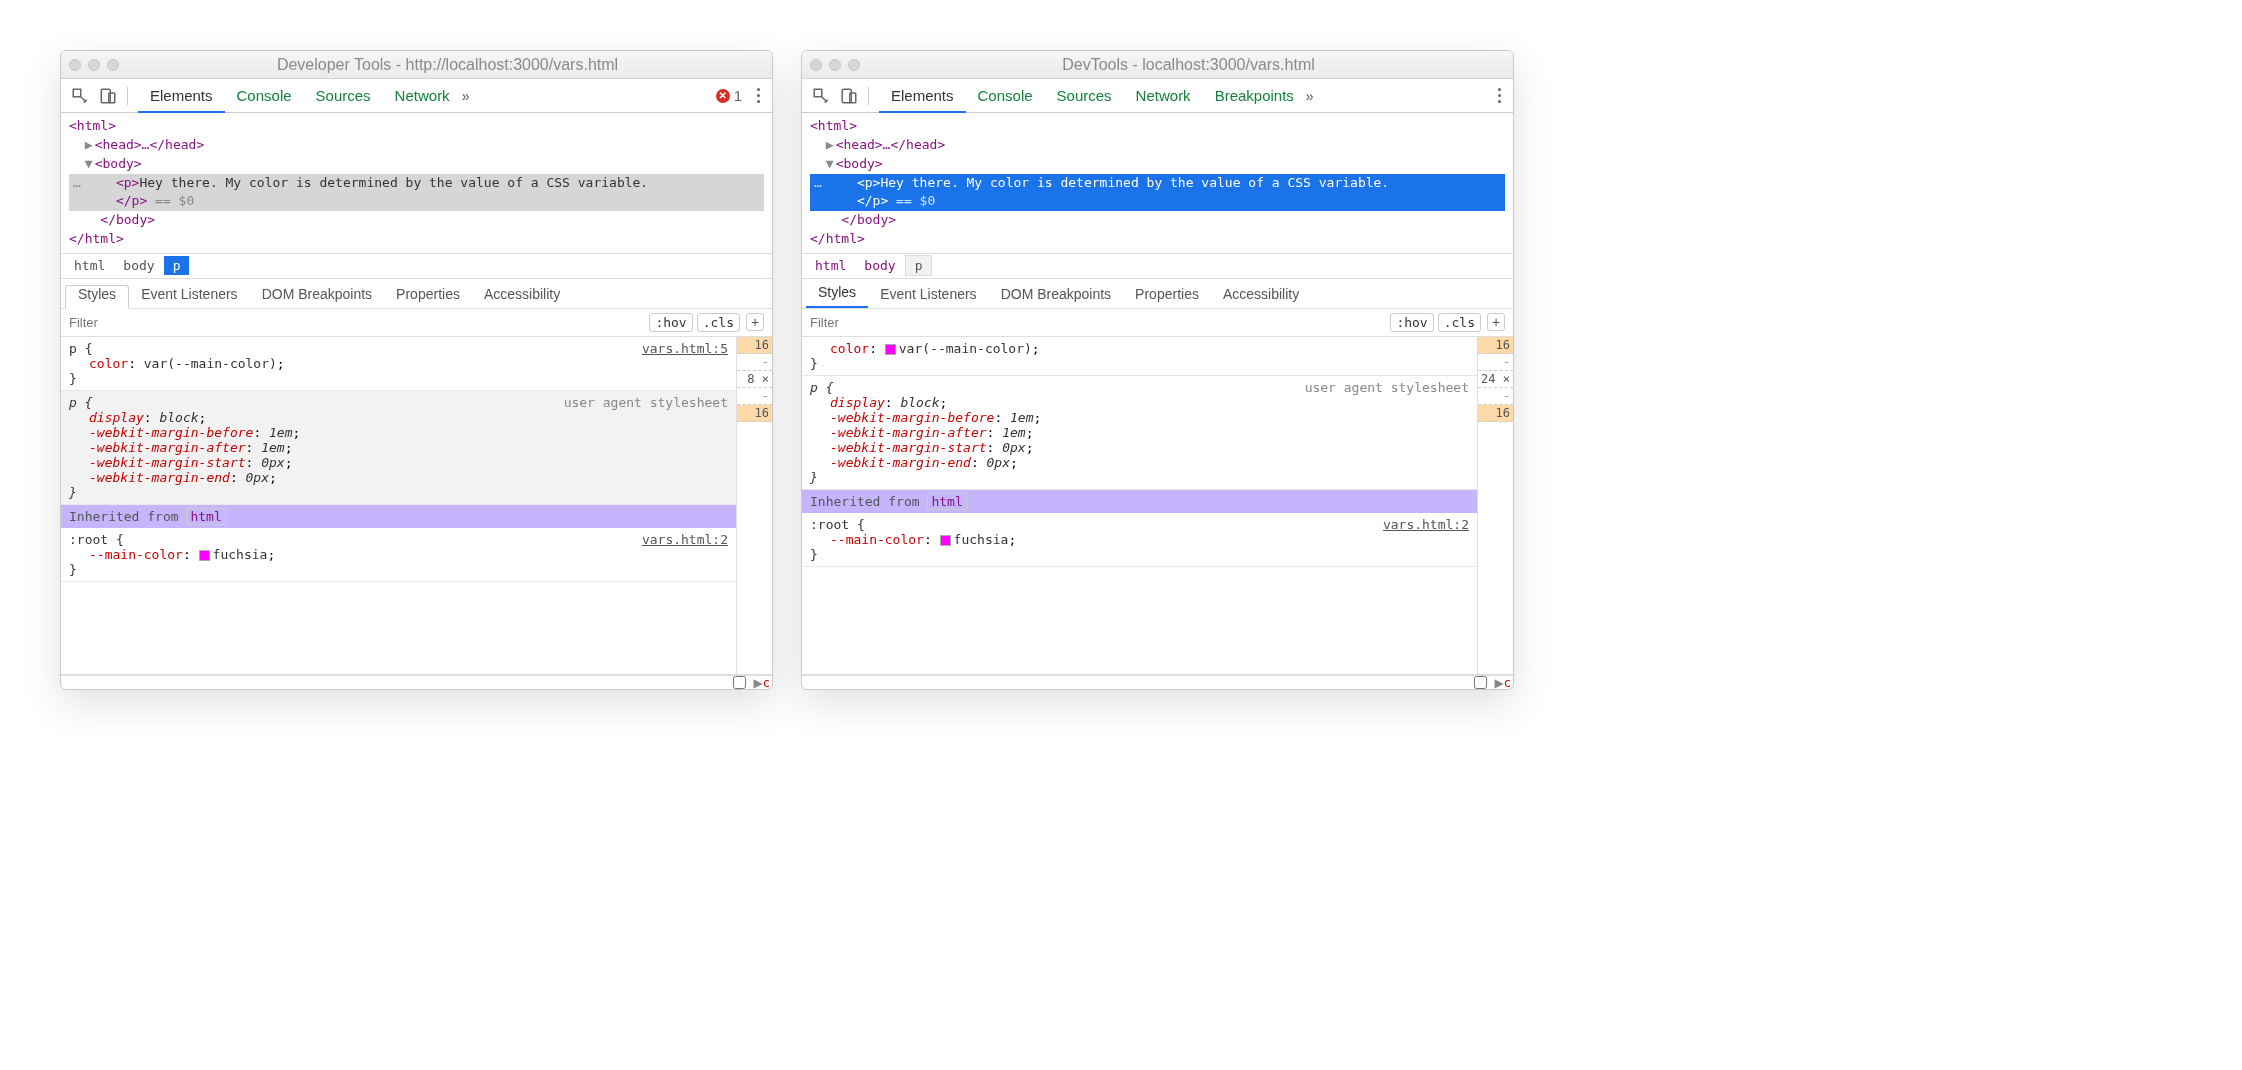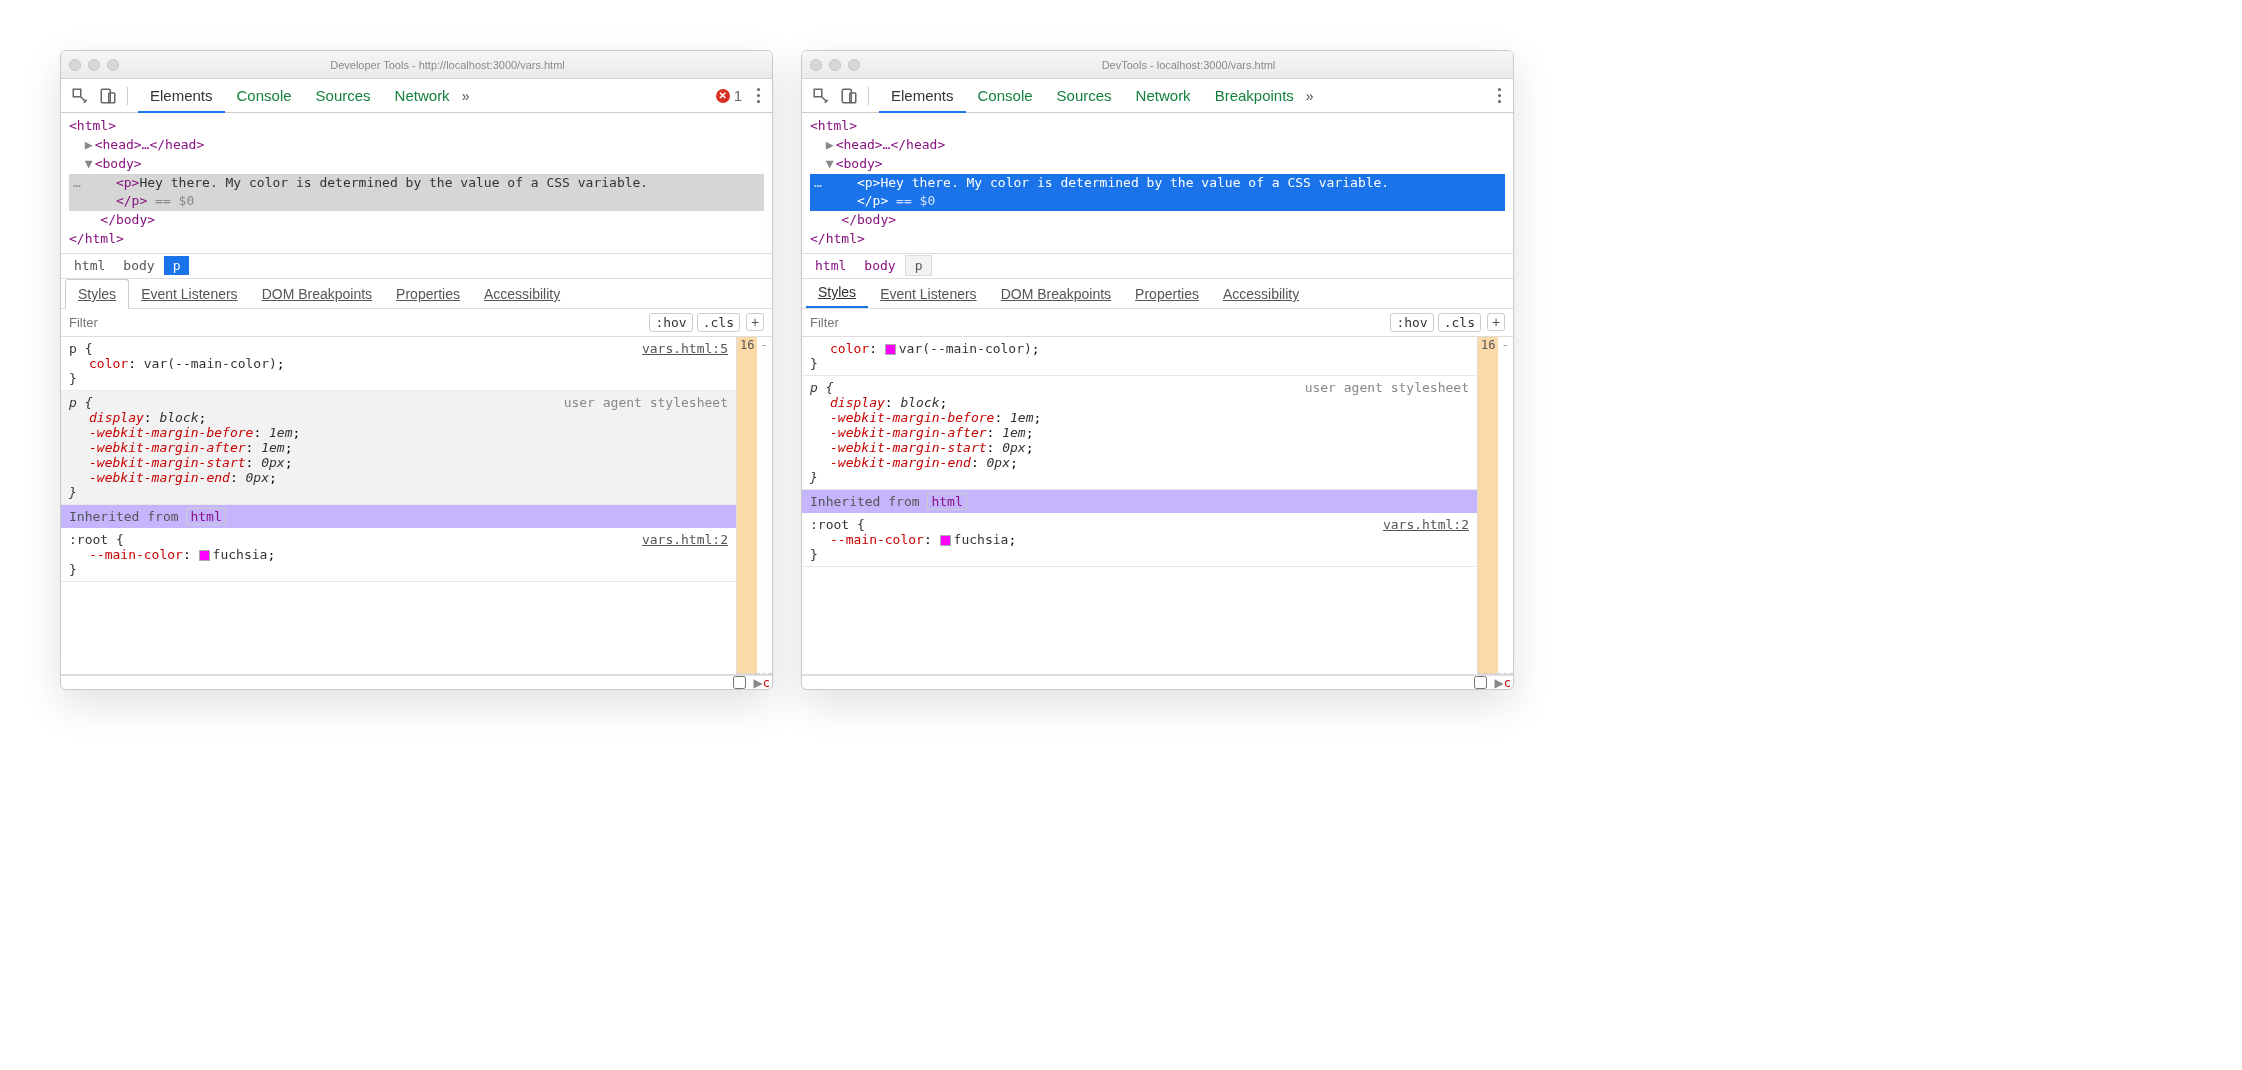--- a/index.html
+++ b/index.html
@@ -23,21 +23,21 @@
     flex-direction: column;
     height: 640px;
   }
   .titlebar {
     height: 28px;
     background: linear-gradient(#f6f6f6,#eaeaea);
     border-bottom: 1px solid #d2d2d2;
     display: flex;
     align-items: center;
     padding: 0 8px;
-    font-size: 11px;
+    font-size: 16px;
     color: #8a8a8a;
   }
   .lights { display: flex; gap: 7px; margin-right: 12px; }
   .light { width: 12px; height: 12px; border-radius: 50%; background: #d7d7d7; border:1px solid #c6c6c6;}
   .titlebar-title { flex: 1; text-align: center; }
   .tabbar {
     height: 34px;
     display: flex;
     align-items: center;
     border-bottom: 1px solid #ccc;
@@ -77,21 +77,21 @@
     font-family: Menlo, Consolas, monospace; font-size:13px; color:#555;
     padding-left:4px;
   }
   .crumb { padding:2px 9px;}
   .crumb.sel-blue { background:#1a73e8; color:#fff;}
   .crumb.purple { color:#881280;}
   .subtabs {
     height:30px; border-bottom:1px solid #ddd; display:flex; align-items:flex-end;
     font-size:14px; color:#555; padding-left:4px;
   }
-  .subtab { padding:6px 12px 6px 12px; cursor:pointer;text-decoration:underline;}
+  .subtab { padding:0 12px 6px 12px; cursor:pointer;}
   .subtab.boxed { border:1px solid #ccc; border-bottom:1px solid #fff; background:#fff; margin-bottom:-1px; border-radius:3px 3px 0 0;}
   .subtab.underlined { border-bottom:2px solid #1a73e8; color:#333;}
   .filterbar {
     height:28px; border-bottom:1px solid #ddd; display:flex; align-items:center;
     font-size:13px; color:#888; padding:0 8px;
   }
   .filterbar input { border:none; outline:none; flex:1; font-size:13px; color:#333;}
   .filterbar .tok { font-family:Menlo,Consolas,monospace; padding:1px 5px; border:1px solid #ccc; border-radius:3px; margin-left:4px; color:#333;}
   .filterbar .plus { width:18px; height:18px; border:1px solid #ccc; border-radius:3px; display:flex; align-items:center;justify-content:center; margin-left:6px; font-size:14px; color:#555;}
   .styles-body { display:flex; flex:1; overflow:hidden;border-bottom:1px solid #ddd;}
@@ -102,21 +102,21 @@
   .rule .src.noul { text-decoration:none; color:#888;}
   .sel-txt { color:#333;}
   .prop { padding-left:20px;}
   .pname { color:#c80000;}
   .pval { color:#333;}
   .swatch { display:inline-block; width:11px;height:11px; background:#ff00ff; border:1px solid #aaa; vertical-align:middle; margin-right:3px;}
   .rule.italic .sel-txt, .rule.italic .pname, .rule.italic .pval { font-style:italic;}
   .inherited { background:#c4b5fd; padding:4px 8px; font-size:13px;}
   .inherited .lbl { color:#555;}
   .inherited .tagbox { border:1px solid #ccc; padding:0 3px; color:#881280; font-family:Menlo,Consolas,monospace;}
-  .styles-side { width:36px; border-left:1px solid #ddd; display:flex; flex-direction:row;}
+  .styles-side { width:36px; border-left:1px solid #ddd; display:flex; flex-direction:column;}
   .side-cell { flex:0 0 auto; border-bottom:1px dashed #ccc; font-size:12px; color:#555; text-align:right; padding:1px 3px; font-family:Menlo,Consolas,monospace;}
   .side-cell.orange { background:#fcd9a9;}
   .side-cell.dash { color:#999;}
   .bottom-edge { height:14px; border-top:1px solid #ddd; display:flex; align-items:center; font-size:12px;}
   .bottom-edge .chk { margin-left:auto; margin-right:4px;}
   .bottom-edge .red { color:#c80000; font-family:Menlo,Consolas,monospace; margin-right:2px;}
   .bottom-edge .tri { color:#888; margin-left:4px;}
   svg { display:block;}
 </style>
 </head>

